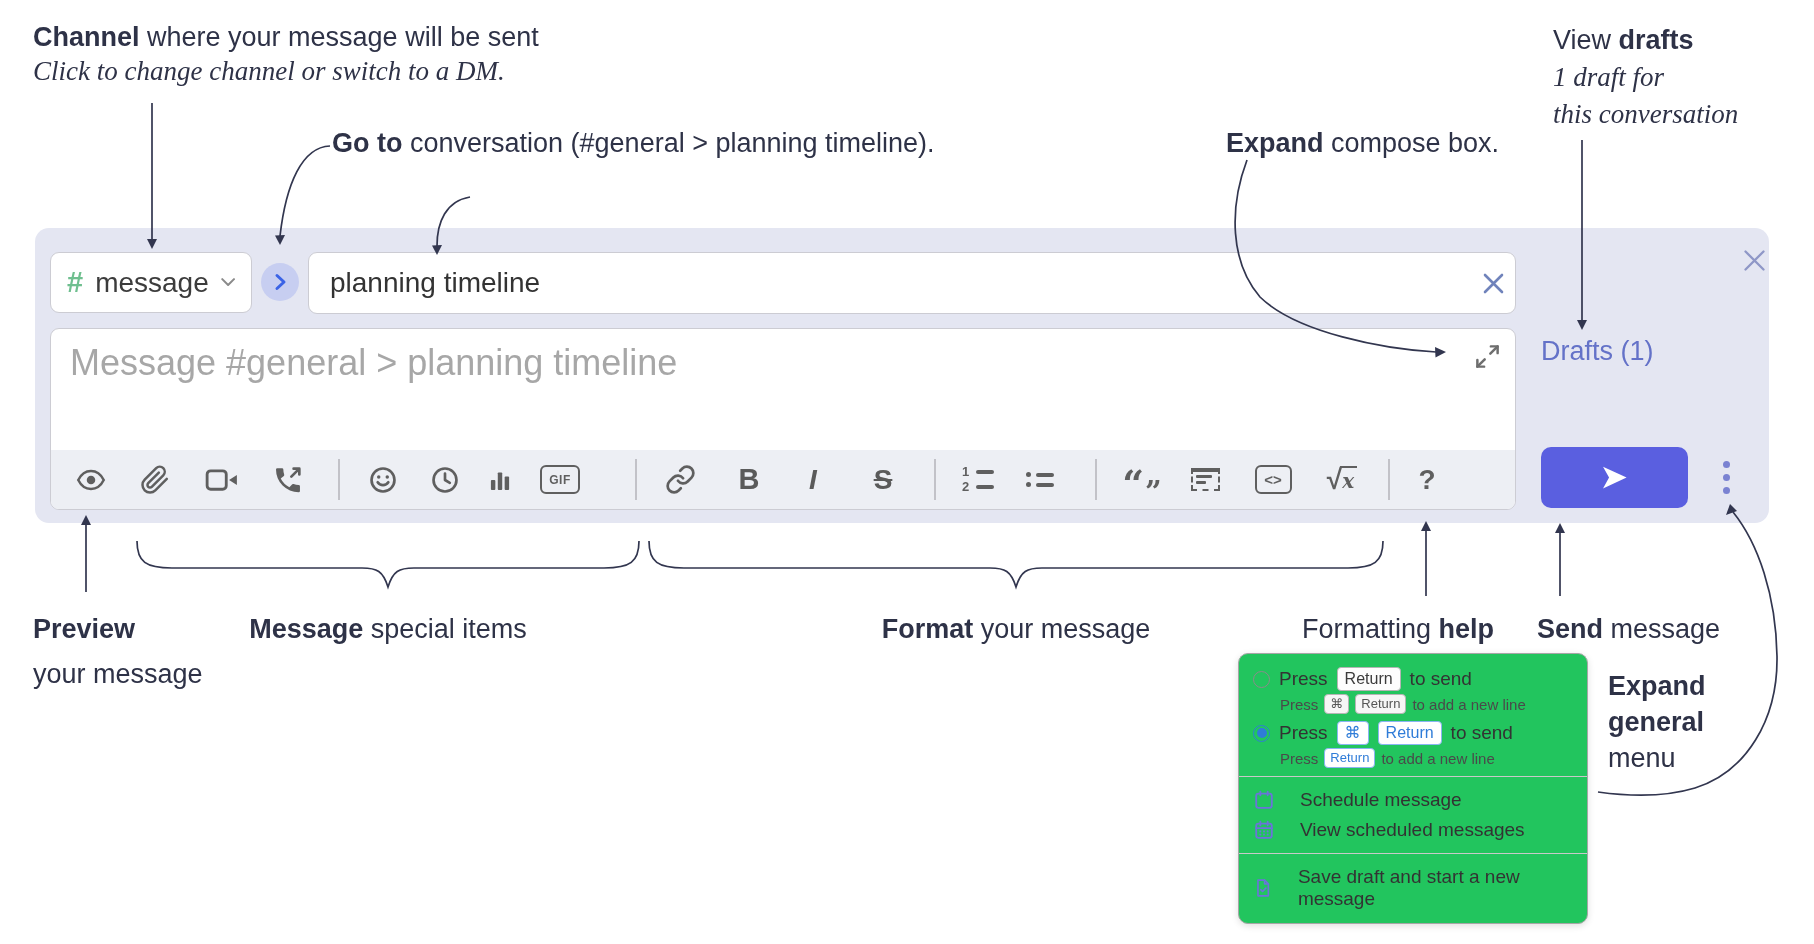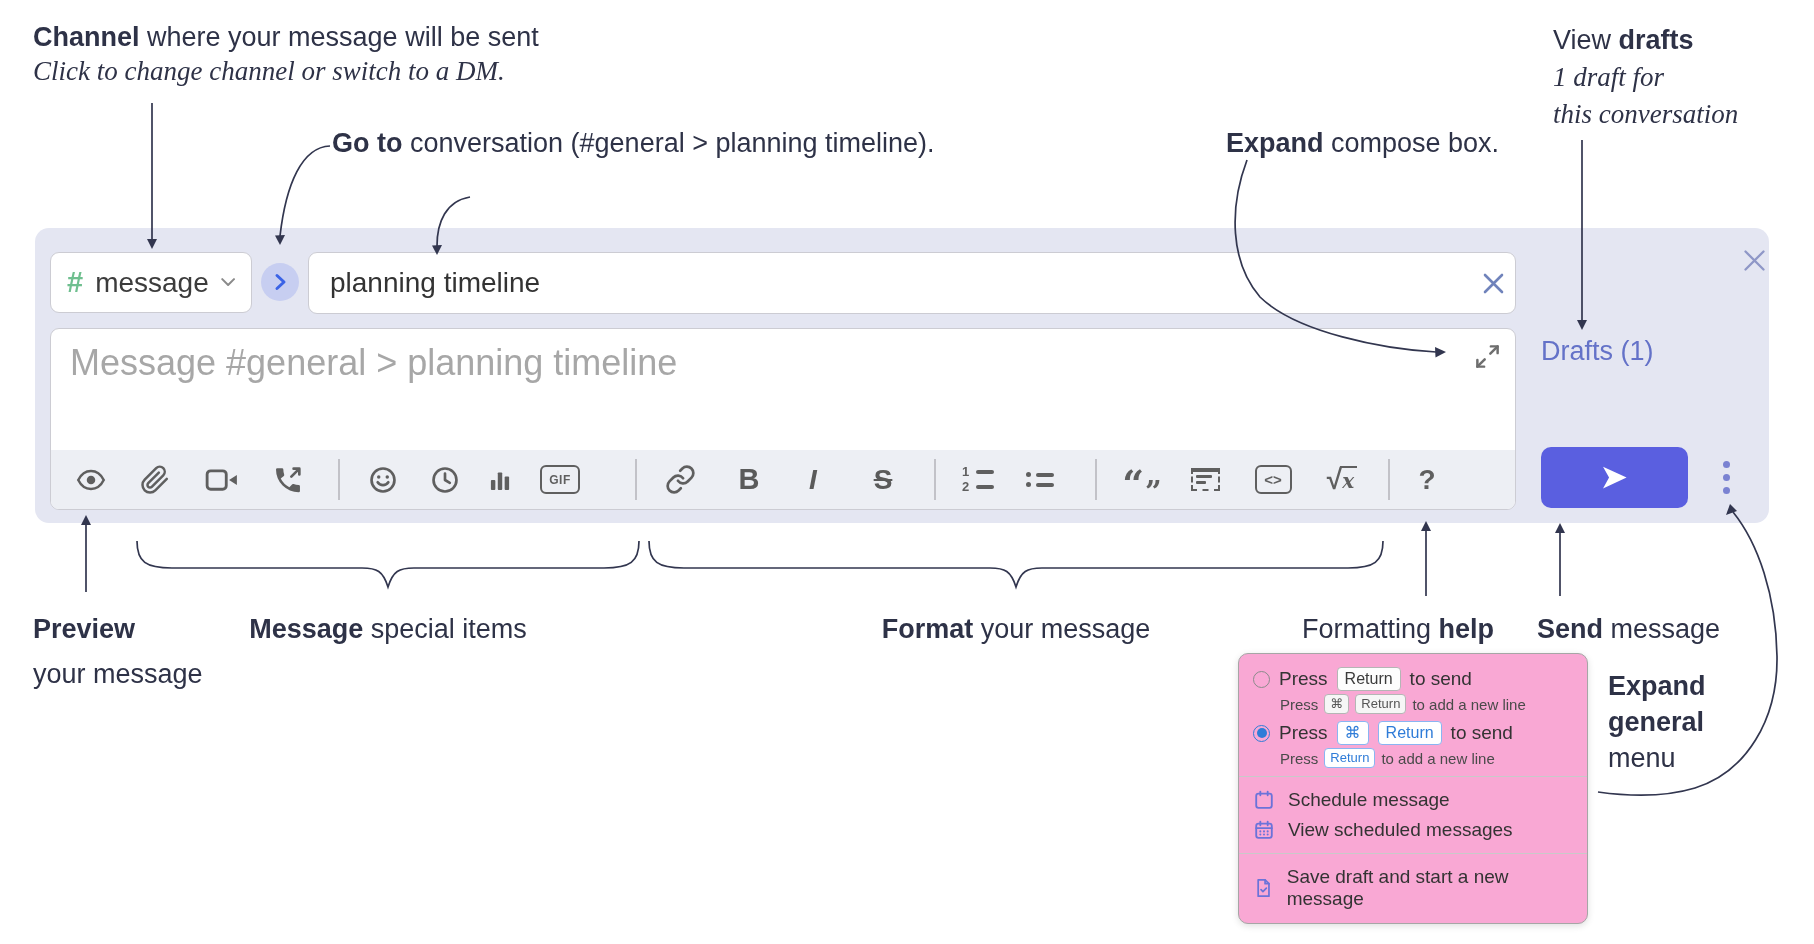--- a/index.html
+++ b/index.html
@@ -54,32 +54,32 @@
   .spoilbox div{height:3px;background:#5f5f5f;border-radius:1px;margin-bottom:3px;}
   .sp1{width:16px;} .sp2{width:10px;}
 
   .draftslink{position:absolute;left:1506px;top:108px;font-size:27px;color:#6472c8;cursor:pointer;}
   .sendbtn{position:absolute;left:1506px;top:219px;width:147px;height:61px;border-radius:10px;background:#5a5fe0;
            display:flex;align-items:center;justify-content:center;cursor:pointer;}
   .dots{position:absolute;left:1671px;top:219px;width:40px;height:61px;display:flex;flex-direction:column;align-items:center;justify-content:center;gap:6px;cursor:pointer;}
   .dots span{width:7px;height:7px;border-radius:50%;background:#7a82d2;}
 
   
-  .menu{position:absolute;left:1238px;top:653px;width:350px;box-sizing:border-box;background:#f9a8d4;border:1.5px solid #a6a6a6;
+  .menu{position:absolute;left:1238px;top:653px;width:350px;box-sizing:border-box;background:#22c55e;border:1.5px solid #a6a6a6;
         border-radius:10px;padding:10px 14px 9px;box-shadow:0 2px 7px rgba(0,0,0,.13);}
   .m-row{display:flex;align-items:center;gap:9px;font-size:19px;color:#333;margin:3px 0 3px;}
   .m-sub{margin:0 0 7px 27px;font-size:15px;color:#4a4a4a;display:flex;gap:6px;align-items:center;}
   .kbd{border:1px solid #b5b5b5;border-radius:4px;padding:0 7px;background:#fdfdfd;color:#3c3c3c;font-size:16px;line-height:22px;}
   .kbd.small{font-size:13px;line-height:18px;background:#f6f6f6;padding:0 5px;color:#555;}
   .kbd.blue{border-color:#8ab5f2;color:#2f7cd8;background:#fff;}
   .radio{width:17px;height:17px;border:1.5px solid #8b8b8b;border-radius:50%;box-sizing:border-box;flex:none;cursor:pointer;}
   .radio.sel{border-color:#2f7cd8;position:relative;}
   .radio.sel::after{content:"";position:absolute;inset:2.5px;background:#2f7cd8;border-radius:50%;}
   .m-div{border-top:1px solid #c9c9c9;margin:8px -14px;}
-  .m-item{display:flex;gap:13px;align-items:center;font-size:19px;color:#333;padding:4px 0;cursor:pointer;}
+  .m-item{display:flex;gap:25px;align-items:center;font-size:19px;color:#333;padding:4px 0;cursor:pointer;}
 </style>
 </head>
 <body>
 
 <div id="canvas">
 
   <div class="ann" style="left:33px;top:20px;">
     <div><b>Channel</b><span> where your message will be sent</span></div>
     <div class="it">Click to change channel or switch to a DM.</div>
   </div>

